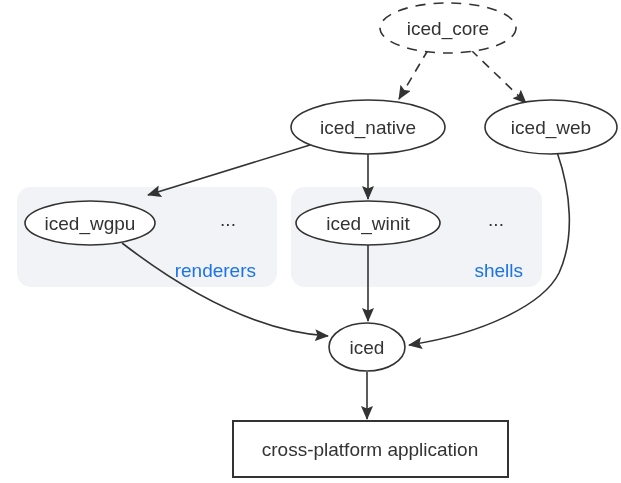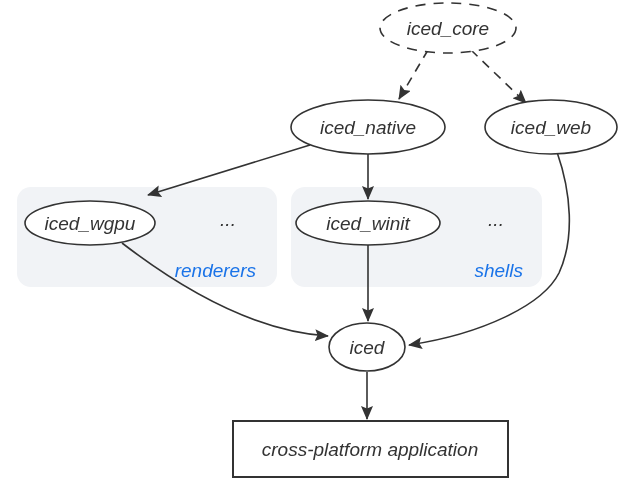--- a/index.html
+++ b/index.html
@@ -6,21 +6,20 @@
     margin: 0;
     padding: 0;
     background: #ffffff;
   }
   #stage {
     position: relative;
     width: 621px;
     height: 483px;
     background: var(--background, #ffffff);
     overflow: hidden;
-    font-style: italic;
   }
   svg text {
     font-family: "Liberation Sans", sans-serif;
     font-size: 19px;
   }
   .edge {
     fill: none;
     stroke: var(--stroke, #333333);
     stroke-width: 1.6;
   }

